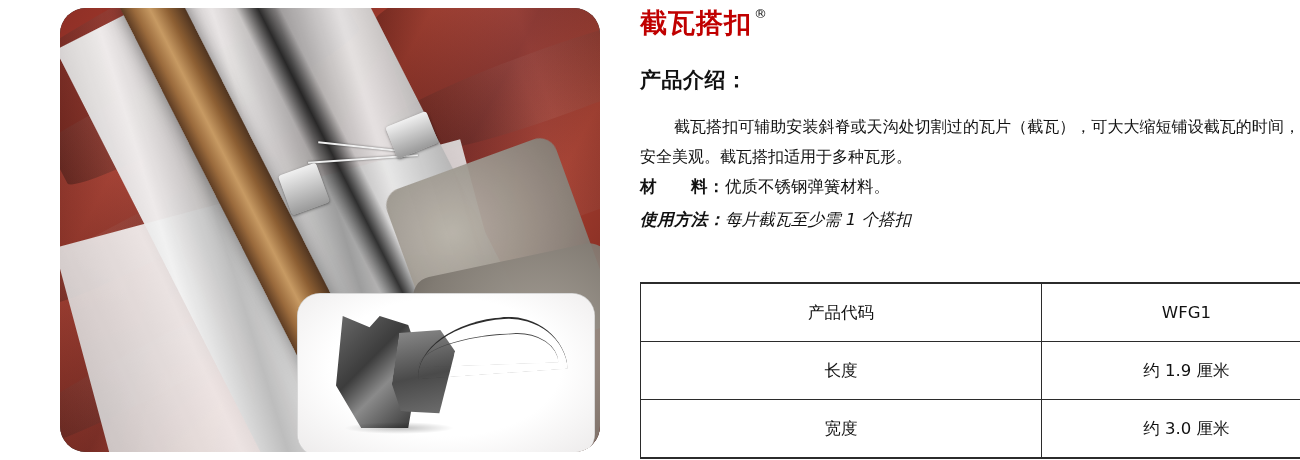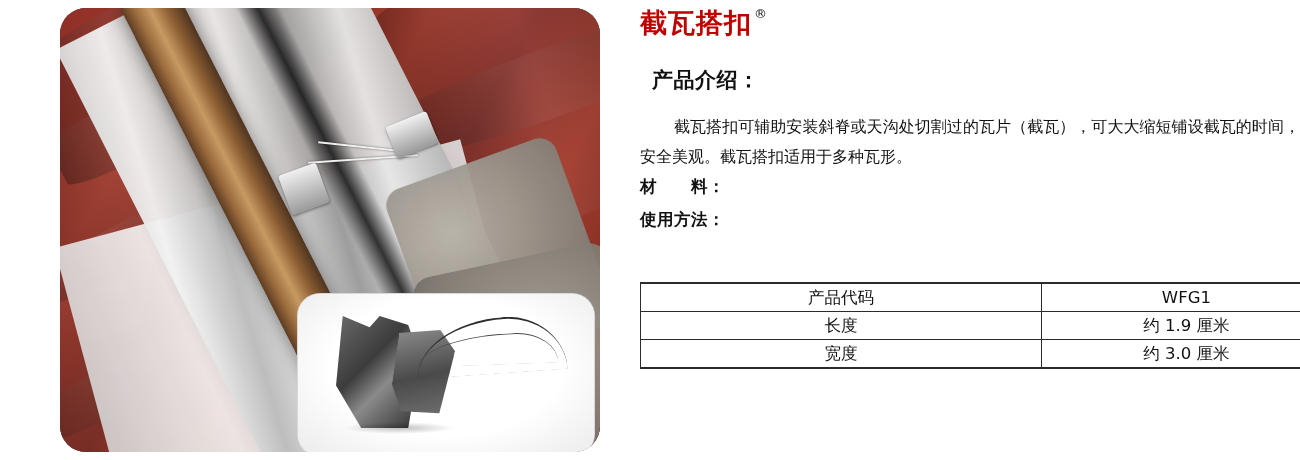--- a/index.html
+++ b/index.html
@@ -235,21 +235,21 @@
   .reg {
     font-size: 13px;
     color: #111;
     margin-left: 2px;
     margin-top: -2px;
     font-family: "DejaVu Sans", "Liberation Sans", sans-serif;
   }
 
   .section-title {
     position: absolute;
-    left: 12px;
+    left: 0;
     top: 66px;
     font-family: "DejaVu Sans", "Liberation Sans", sans-serif;
     font-size: 21px;
     font-weight: bold;
     color: #111;
     letter-spacing: .5px;
   }
 
   .desc {
     position: absolute;
@@ -267,42 +267,42 @@
   .spec-line {
     position: absolute;
     font-family: "DejaVu Sans", "Liberation Sans", sans-serif;
     font-size: 16.5px;
     color: #111;
     display: flex;
     align-items: center;
     white-space: nowrap;
   }
   .spec-line.l1 { left: 0; top: 176px; }
-  .spec-line.l2 { left: 0; top: 209px; }
+  .spec-line.l2 { left: 0; top: 209px; font-style: italic; }
   .spec-label {
     font-weight: bold;
     letter-spacing: 0.5px;
   }
   .spec-value { font-weight: normal; }
 
   
   .spec-table {
     position: absolute;
     left: 0;
     top: 282px;
     width: 692px;
     border-collapse: collapse;
     font-family: "DejaVu Sans", "Liberation Sans", sans-serif;
     font-size: 16.5px;
     color: #111;
   }
   .spec-table td {
     border: 1px solid #2b2b2b;
     height: 27px;
-    padding: 0;
+    padding: 15px;
     text-align: center;
     vertical-align: middle;
   }
   .spec-table td.c1 { width: 58%; }
   .spec-table td.c2 { width: 42%; }
   .spec-table tr:first-child td { border-top-width: 2px; }
   .spec-table tr:last-child td { border-bottom-width: 2px; }
 </style>
 </head>
 <body>
@@ -344,24 +344,26 @@
       <span class="title">截瓦搭扣</span>
       <span class="reg">®</span>
     </div>
 
     <div class="section-title">产品介绍：</div>
 
     <div class="desc">截瓦搭扣可辅助安装斜脊或天沟处切割过的瓦片（截瓦），可大大缩短铺设截瓦的时间，且安全美观。截瓦搭扣适用于多种瓦形。</div>
 
     <div class="spec-line l1">
       <span class="spec-label">材　　料：</span>
+      <span class="spec-value">优质不锈钢弹簧材料。</span>
     </div>
 
     <div class="spec-line l2">
       <span class="spec-label">使用方法：</span>
+      <span class="spec-value">每片截瓦至少需 1 个搭扣</span>
     </div>
 
     <table class="spec-table">
       <tbody>
         <tr>
           <td class="c1">产品代码</td>
           <td class="c2">WFG1</td>
         </tr>
         <tr>
           <td class="c1">长度</td>

